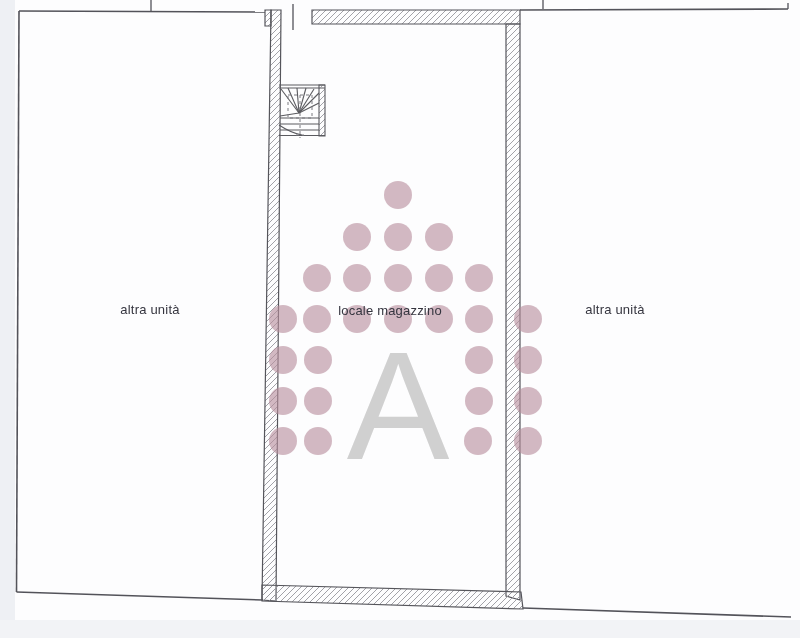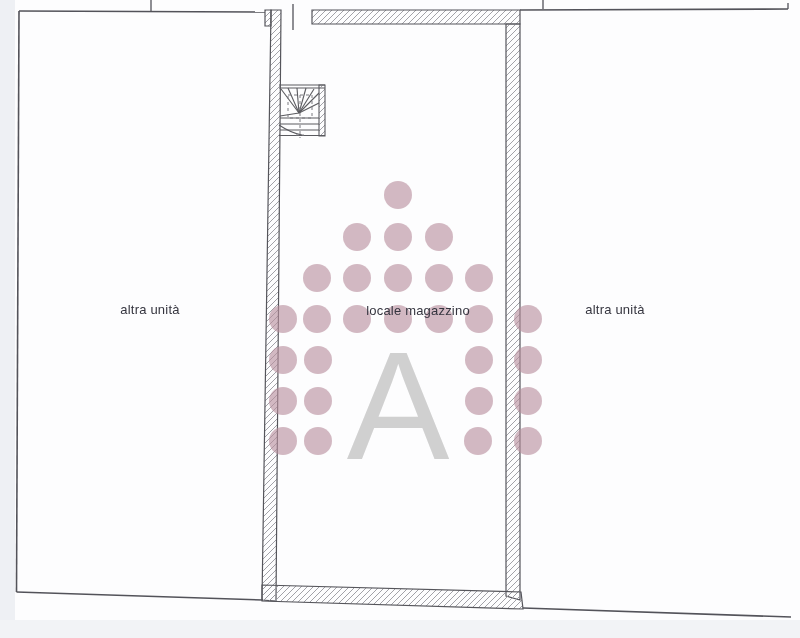--- a/index.html
+++ b/index.html
@@ -22,21 +22,21 @@
   .room-label{
     position:absolute;
     font-size:13px;
     color:#35353f;
     text-align:center;
     letter-spacing:0.2px;
     white-space:nowrap;
   }
   .label-left-unit{left:95px;top:302px;width:110px;}
   .label-right-unit{left:560px;top:302px;width:110px;}
-  .label-storage{left:360px;top:303px;width:116px;}
+  .label-storage{left:332px;top:303px;width:116px;}
 </style>
 </head>
 <body>
 
 <div class="page">
 
   <div class="edge-left"></div>
   <div class="edge-bottom"></div>
 
   <svg class="plan-svg" width="800" height="638" viewBox="0 0 800 638">

